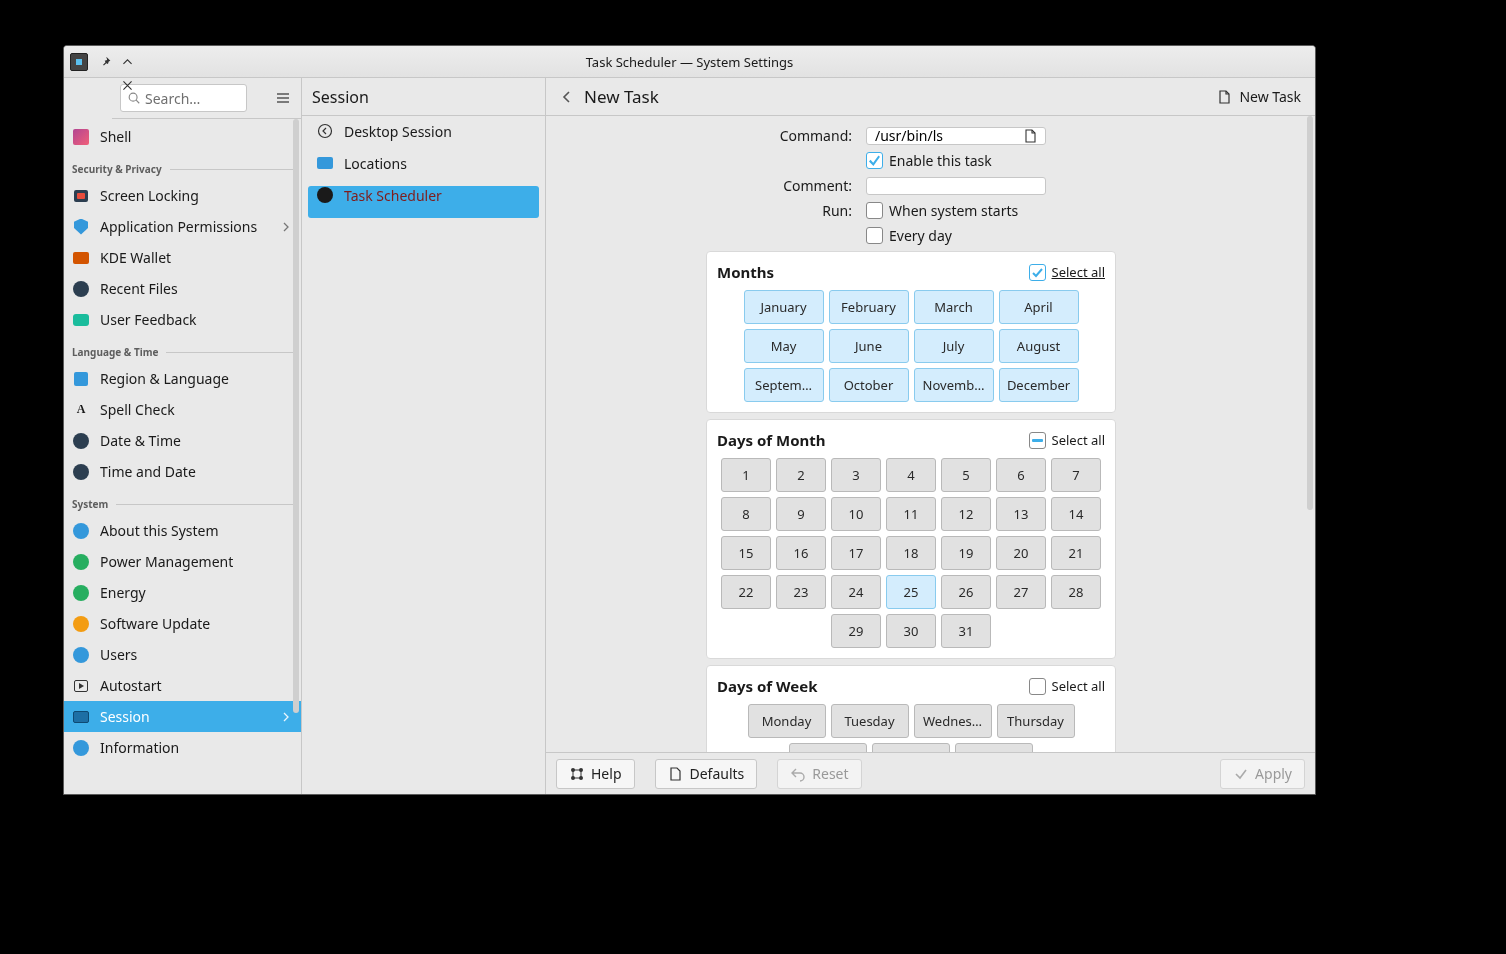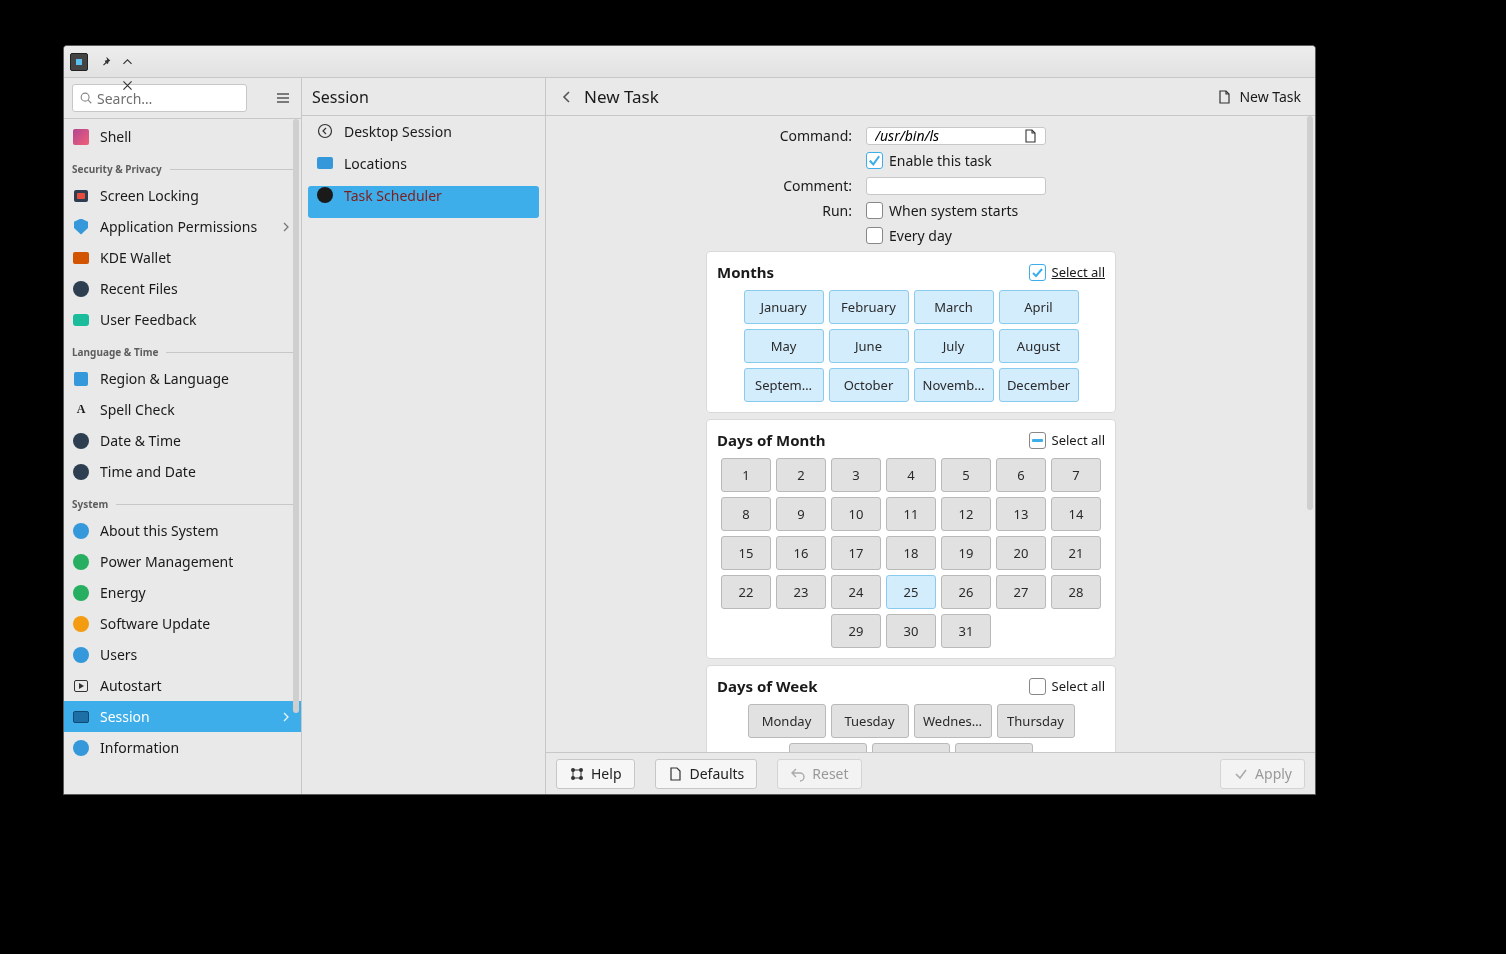--- a/index.html
+++ b/index.html
@@ -34,21 +34,21 @@
   .titlebar .right{margin-left:auto;display:flex;gap:2px;padding-right:6px;}
   .tbtn{width:22px;height:22px;display:flex;align-items:center;justify-content:center;color:#333;}
   .tbtn svg{width:13px;height:13px;}
   .app-icon{width:18px;height:18px;background:#444;border:1px solid #222;border-radius:2px;display:flex;align-items:center;justify-content:center;}
   .app-icon .dot{width:6px;height:6px;background:#5bc0ee;}
 
   .body{flex:1;display:flex;min-height:0;}
 
   
   .sidebar{width:238px;background:var(--window-bg);border-right:1px solid var(--border);display:flex;flex-direction:column;}
-  .search-row{display:flex;align-items:center;padding:6px 4px 6px 8px;gap:22px;border-bottom:1px solid var(--border);}
+  .search-row{display:flex;align-items:center;padding:6px 4px 6px 8px;gap:22px;border-bottom:1px solid var(--border);margin-left:48px;}
   .search-box{flex:1;height:28px;background:#fff;border:1px solid var(--border);border-radius:3px;display:flex;align-items:center;padding:0 6px;color:#707070;}
   .search-box svg{width:14px;height:14px;margin-right:4px;color:#888;}
   .ham{width:28px;height:28px;display:flex;align-items:center;justify-content:center;color:#555;}
   .sb-scroll{flex:1;overflow:auto;position:relative;padding:2px 0;}
   .sb-item{display:flex;align-items:center;gap:10px;height:31px;padding:0 10px 0 8px;cursor:default;}
   .sb-item.selected{background:var(--accent);color:#fff;}
   .sb-item .chev{margin-left:auto;color:#777;}
   .sb-item.selected .chev{color:#eaf6fd;}
   .sb-icon{width:18px;height:18px;display:flex;align-items:center;justify-content:center;font-size:12px;}
   .sb-header{display:flex;align-items:center;gap:8px;padding:10px 8px 4px;color:#5e5e5e;font-weight:bold;font-size:10px;}
@@ -64,21 +64,21 @@
   
   .right{flex:1;display:flex;flex-direction:column;min-width:0;}
   .right-head{height:38px;border-bottom:1px solid var(--border);display:flex;align-items:center;padding:0 8px;}
   .back{width:26px;height:26px;display:flex;align-items:center;justify-content:center;color:#555;}
   .right-title{font-size:17px;margin-left:4px;}
   .newtask{margin-left:auto;display:flex;align-items:center;gap:6px;color:#1a1a1a;padding:0 6px;}
   .content-scroll{flex:1;overflow:auto;position:relative;}
   .content{padding:10px 20px 10px 10px;}
   .formgrid{display:grid;grid-template-columns:300px auto;gap:6px 10px;align-items:center;}
   .formgrid .lab{text-align:right;padding-right:4px;}
-  .input{height:18px;background:#fff;border:1px solid var(--border);border-radius:3px;padding:0 6px;display:flex;align-items:center;position:relative;font-style:italic;}
+  .input{height:18px;background:#fff;border:1px solid var(--border);border-radius:3px;padding:0 6px;display:flex;align-items:center;position:relative;}
   .input input{border:none;outline:none;flex:1;font:inherit;background:transparent;}
   .input .picker{position:absolute;right:4px;width:20px;height:20px;display:flex;align-items:center;justify-content:center;color:#555;}
   .chk{display:flex;align-items:center;gap:6px;}
   .chk .box{width:17px;height:17px;border:1px solid #888;border-radius:3px;background:#fff;display:flex;align-items:center;justify-content:center;}
   .chk.checked .box{border-color:var(--accent);}
   .chk.checked .box::after{content:"";width:11px;height:11px;background:var(--accent);border-radius:2px;clip-path:polygon(14% 44%,0 60%,40% 100%,100% 16%,86% 4%,38% 70%);}
 
   .card{background:#fff;border:1px solid var(--card-border);border-radius:4px;margin:6px 0 6px 150px;width:410px;padding:10px 10px 10px;}
   .card-head{display:flex;align-items:center;margin-bottom:8px;}
   .card-title{font-weight:bold;font-size:15px;}
@@ -118,20 +118,21 @@
     <div class="left">
       <div class="app-icon">
           <div class="dot"></div>
         </div>
       <div class="tbtn">
         <svg viewBox="0 0 16 16">
             <path d="M2 14 L7 9 M9 2 l5 5 -2 1 -1 3 -2 -1 -3 3 -1 -1 3 -3 -1 -2 3 -1z" fill="#333"></path>
           </svg>
       </div>
     </div>
+    <div class="title">Task Scheduler — System Settings</div>
     <div class="right">
       <div class="tbtn"></div>
       <div class="tbtn">
           <svg viewBox="0 0 16 16">
             <path d="M3 11 L8 6 L13 11" stroke="#333" stroke-width="1.4" fill="none"></path>
           </svg>
         </div>
       <div class="tbtn">
           <svg viewBox="0 0 16 16">
             <path d="M3 3 L13 13 M13 3 L3 13" stroke="#333" stroke-width="1.4"></path>

